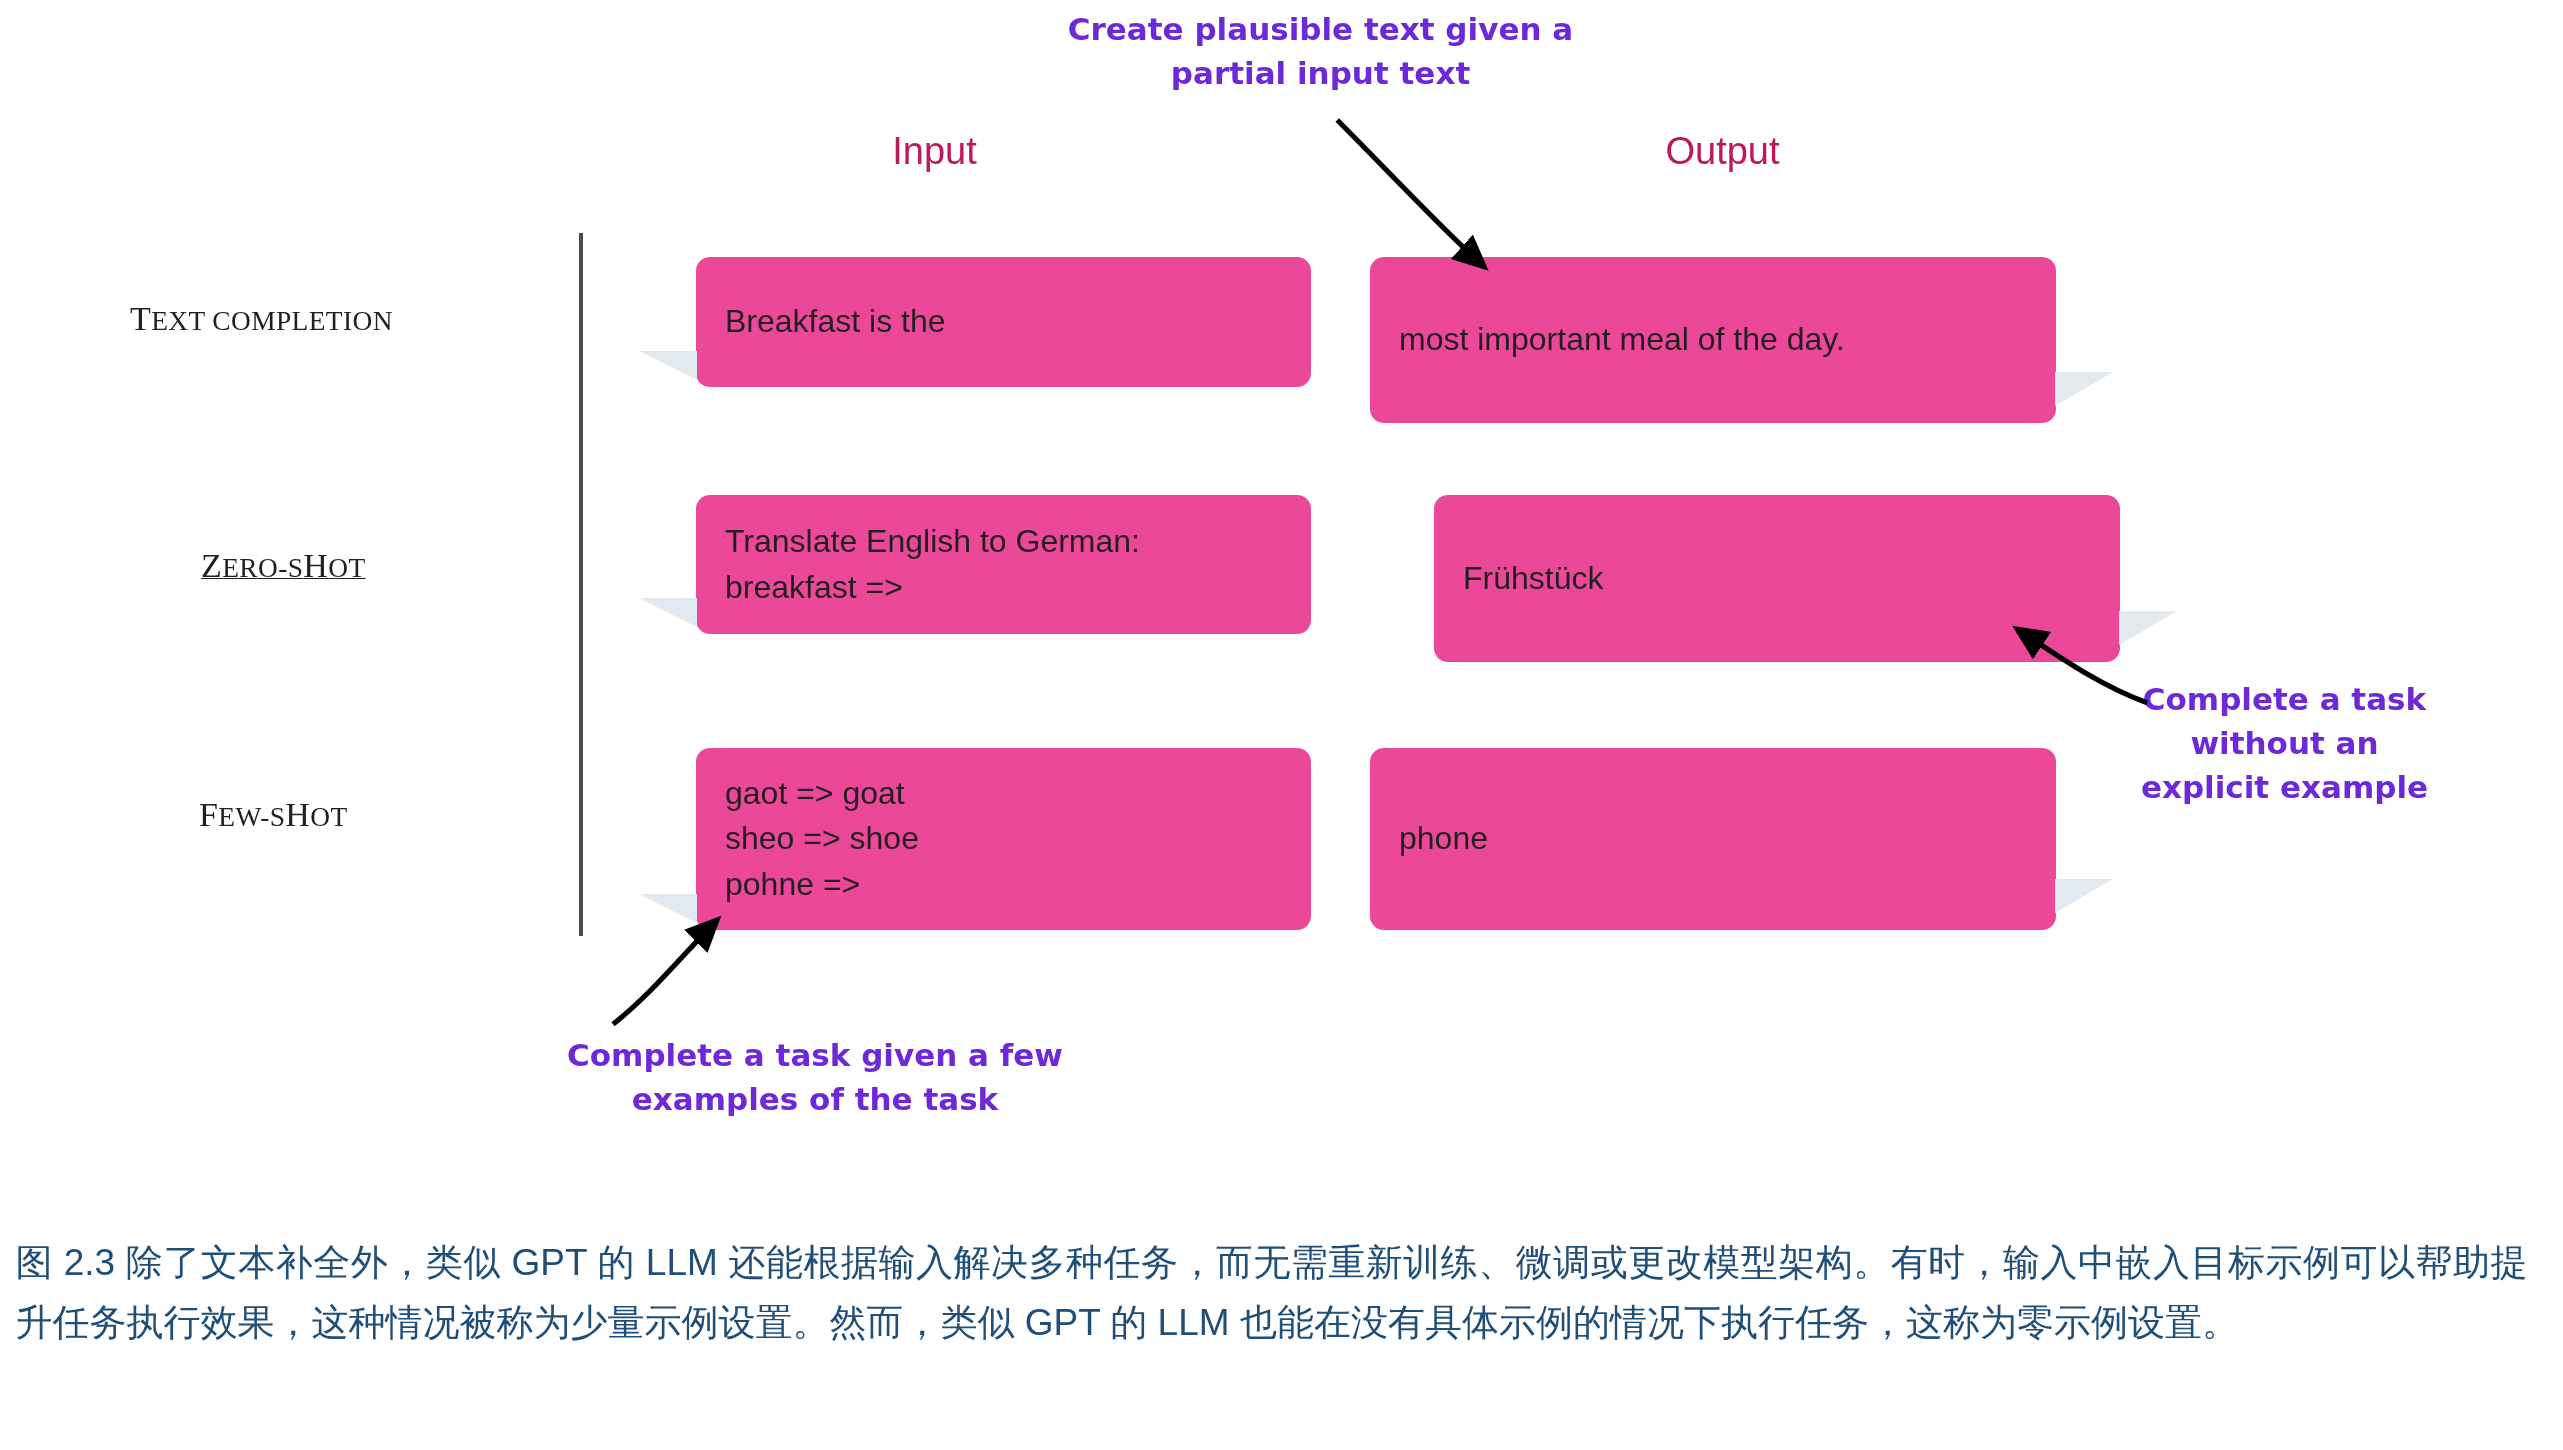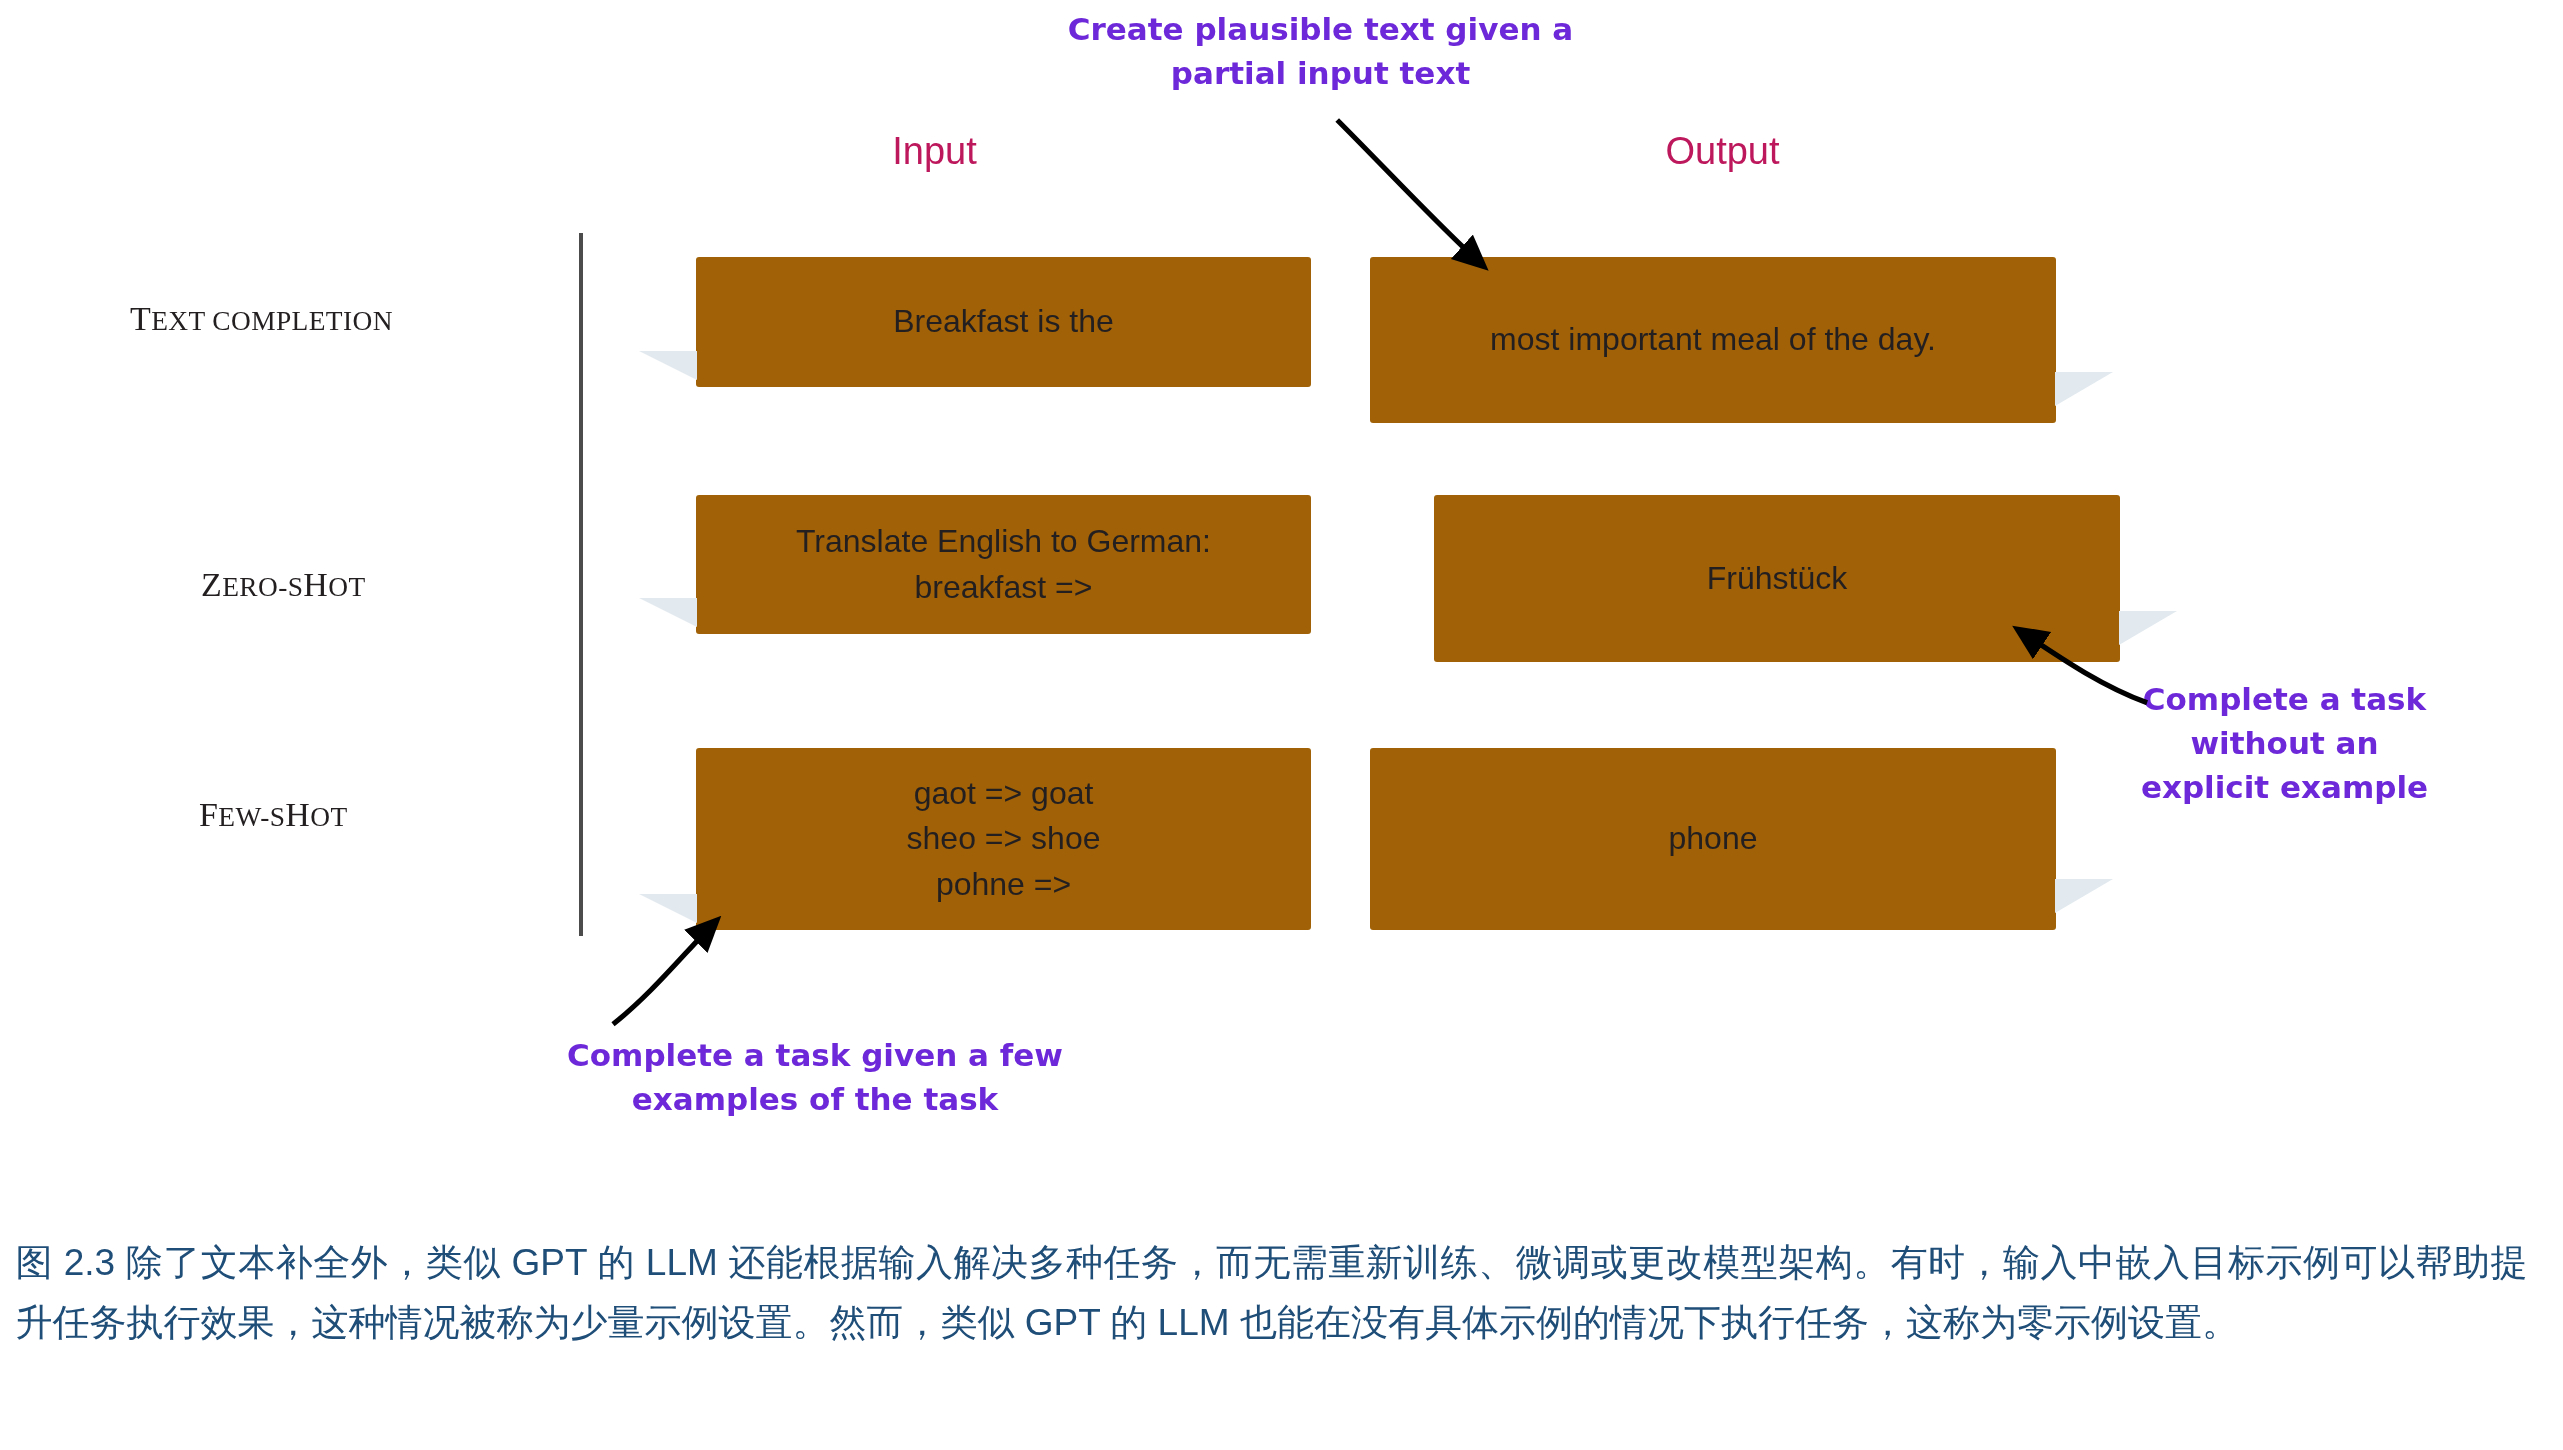--- a/index.html
+++ b/index.html
@@ -40,48 +40,47 @@
   .row-label {
     position: absolute;
     font-family: "Liberation Serif", serif;
     color: #231f20;
     white-space: nowrap;
     letter-spacing: 0.4px;
   }
   .row-label .big { font-size: 34px; }
   .row-label .small { font-size: 27.4px; }
   #label-text-completion { left: 130px; top: 300px; }
-  #label-zero-shot       { left: 201px; top: 566px; }
+  #label-zero-shot       { left: 201px; top: 547px; text-decoration: underline; }
   #label-few-shot        { left: 199px; top: 796px; }
 
   
   .vrule {
     position: absolute;
     left: 579px;
     top: 233px;
     width: 4.3px;
     height: 703px;
     background: #4c4c4c;
   }
 
   
   .bubble {
     position: absolute;
-    background: #a16207;
-    border-radius: 3px;
+    background: #ec4899;
+    border-radius: 14px;
     box-sizing: border-box;
     padding: 22px 29px;
     font-size: 32px;
     line-height: 1.42;
     color: #231f20;
     white-space: pre-line;
     display: flex;
     flex-direction: column;
     justify-content: center;
-    text-align: center;
   }
   .bubble .tail {
     position: absolute;
     width: 0;
     height: 0;
   }
   
   .tail-left {
     left: -57px;
     bottom: 6.9px;

